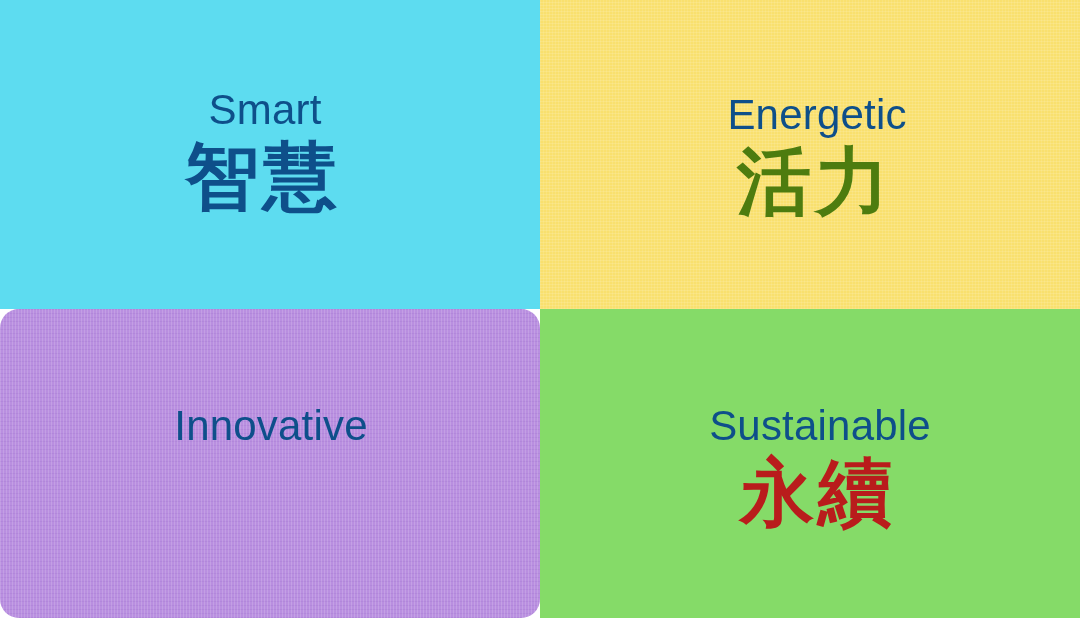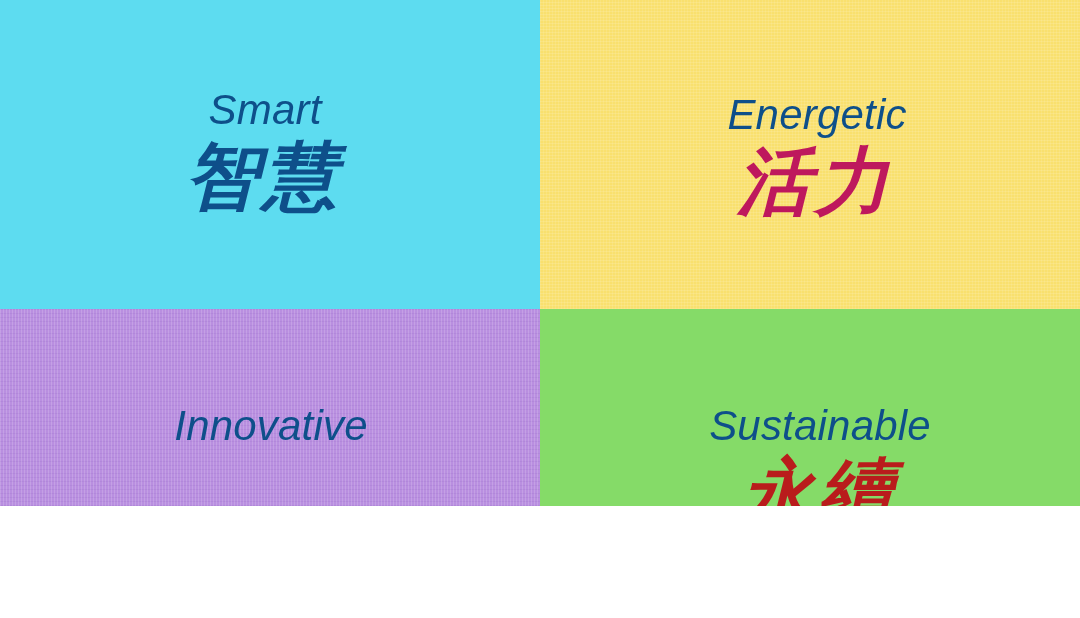--- a/index.html
+++ b/index.html
@@ -100,39 +100,39 @@
   .q-energetic .value-block   { left: 0; right: 0; top: 93px;  padding-left: 14px; }
   .q-innovative .value-block  { left: 0; right: 0; top: 95px;  padding-left: 6px;  }
   .q-sustainable .value-block { left: 0; right: 0; top: 95px;  padding-left: 20px; }
 
   .q-smart .value-block       { transform: translateX(-5px); }
   .q-innovative .value-block  { transform: translateX(-2px); }
 </style>
 </head>
 <body>
 
-<div class="poster" style="width: 1080px; height: 506px; font-style: italic;">
+<div class="poster" style="width: 1080px; height: 618px;">
 
   <section class="quad tex-none q-smart" style="background-color: rgb(93, 220, 240);">
     <div class="texture"></div>
     <div class="value-block">
       <span class="label-en" style="color: rgb(14, 79, 138);">Smart</span>
       <span class="label-zh" style="color: rgb(14, 79, 138);">智慧</span>
     </div>
   </section>
 
   <section class="quad tex-weave q-energetic" style="background-color: rgb(249, 224, 110);">
     <div class="texture"></div>
     <div class="value-block">
       <span class="label-en" style="color: rgb(14, 79, 138);">Energetic</span>
-      <span class="label-zh" style="color: #be185d;">活力</span>
+      <span class="label-zh" style="color: #4d7c0f;">活力</span>
     </div>
   </section>
 
-  <section class="quad tex-vert q-innovative" style="background-color: rgb(185, 143, 224);">
+  <section class="quad tex-vert q-innovative" style="background-color: rgb(185, 143, 224); border-radius: 19px;">
     <div class="texture"></div>
     <div class="value-block">
       <span class="label-en" style="color: rgb(14, 79, 138);">Innovative</span>
     </div>
   </section>
 
   <section class="quad tex-none q-sustainable" style="background-color: rgb(133, 219, 104);">
     <div class="texture"></div>
     <div class="value-block">
       <span class="label-en" style="color: rgb(14, 79, 138);">Sustainable</span>

